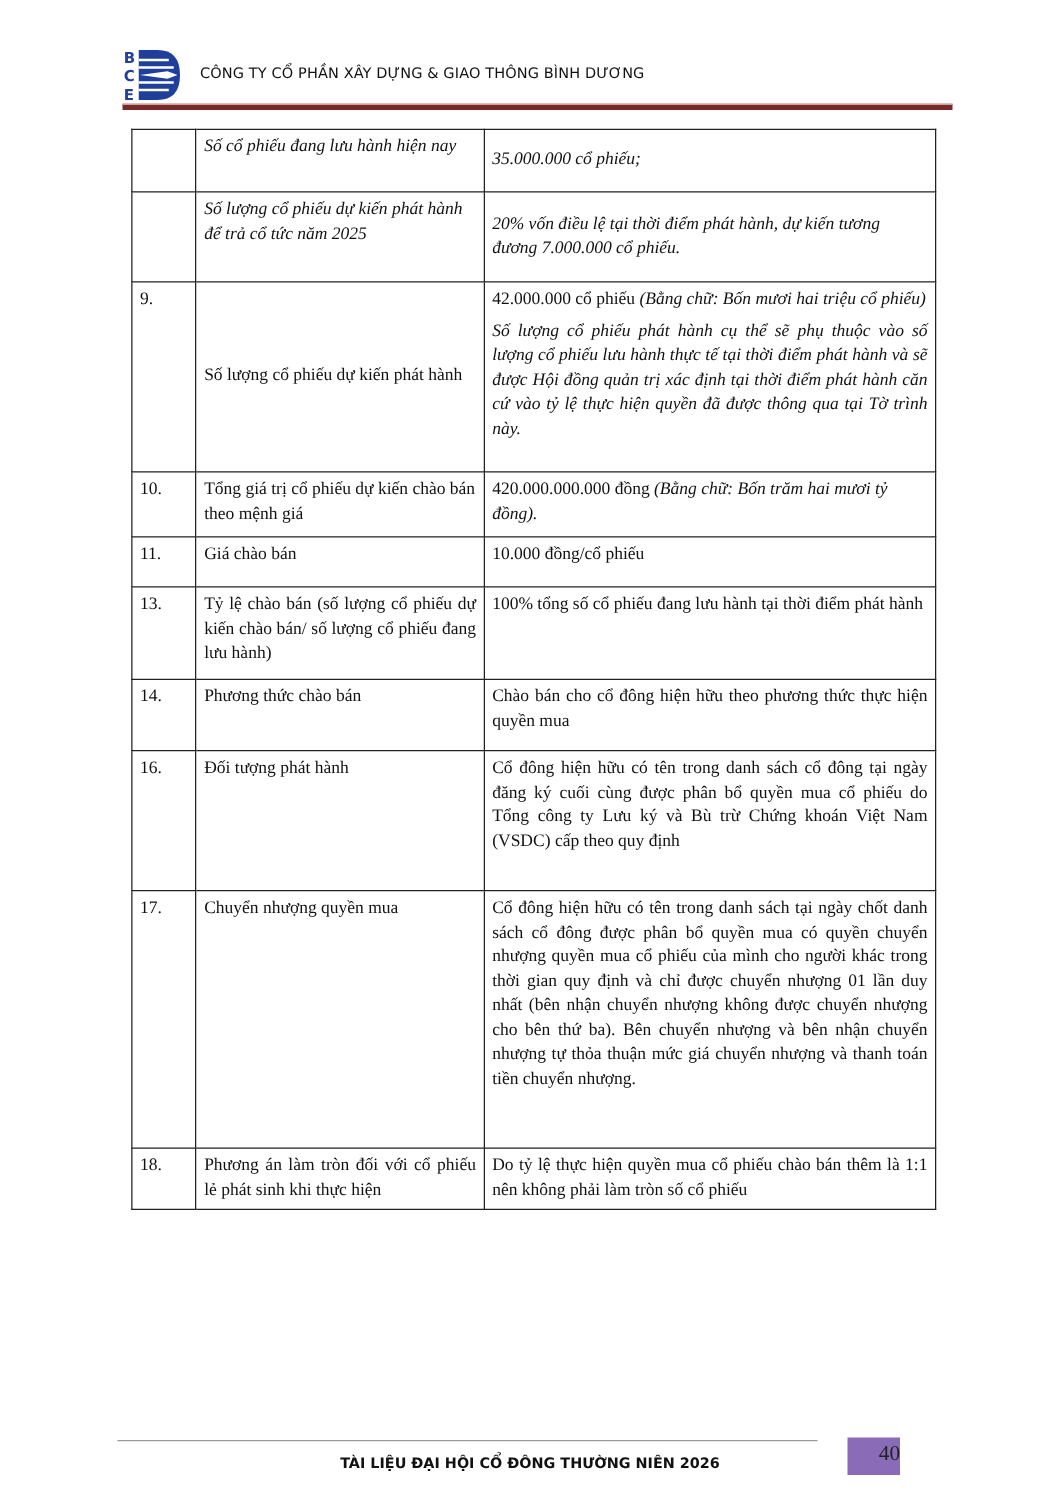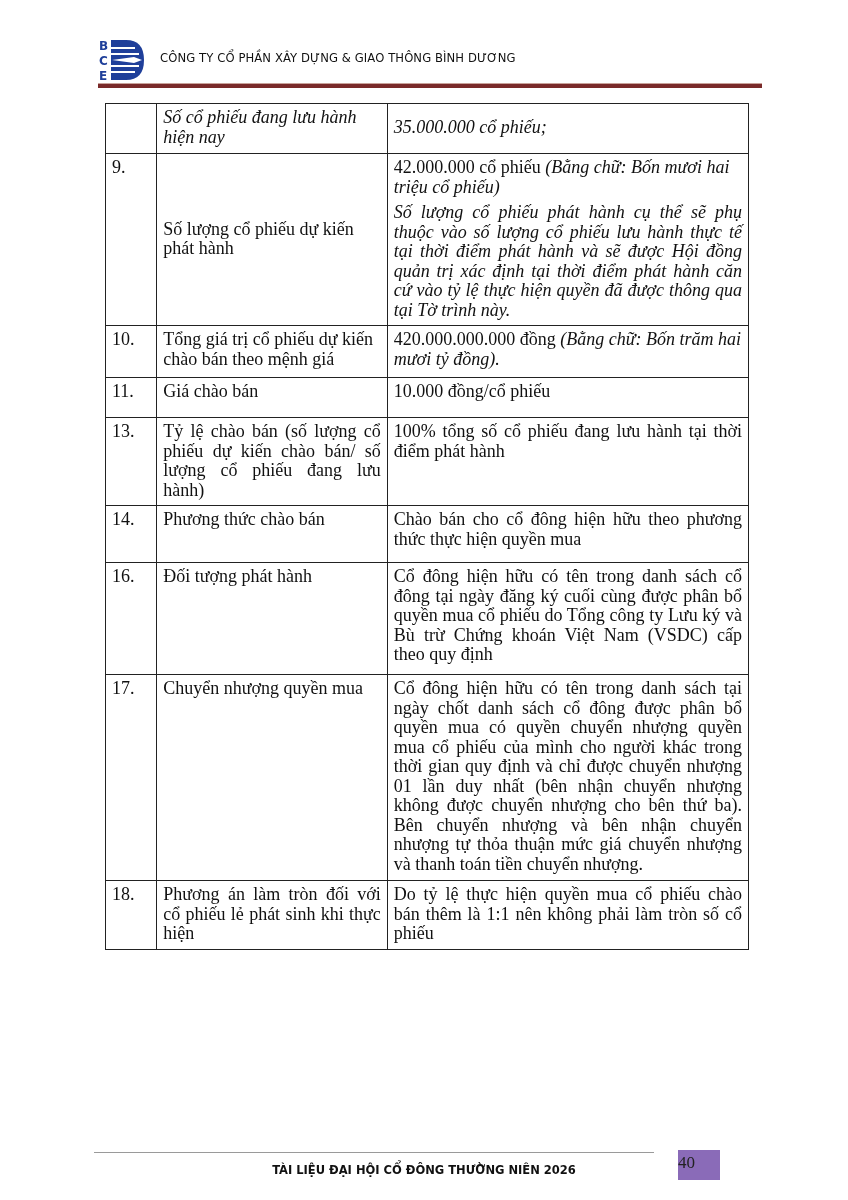--- a/index.html
+++ b/index.html
@@ -3,34 +3,34 @@
 <meta charset="utf-8">
 <style>
   html, body { margin: 0; padding: 0; background: #ffffff; }
   body { width: 848px; height: 1200px; position: relative; overflow: hidden; font-family: "Liberation Serif", serif; color: #111; }
 
   .header { position: absolute; left: 98px; top: 38px; width: 664px; height: 50px; }
   .logo { position: absolute; left: 0; top: 0; width: 50px; height: 44px; }
   .company { position: absolute; left: 62px; top: 13px; font-family: "DejaVu Sans", sans-serif; font-weight: normal; font-size: 11.6px; letter-spacing: 0.1px; color: #111; white-space: nowrap; }
   .header-rule { position: absolute; left: 0; top: 45px; width: 664px; height: 4px; background: #7a2a2a; border-top: 1px solid #c9a29a; }
 
-  table.main { position: absolute; left: 105px; top: 103px; width: 644px; border-collapse: collapse; font-size: 18px; line-height: 19.5px; }
+  table.main { position: absolute; left: 105px; top: 103px; width: 644px; border-collapse: collapse; font-size: 14px; line-height: 19.5px; }
   table.main td { border: 1.5px solid #222; vertical-align: top; padding: 4px 6px 5px 6px; }
   td.num { width: 38px; padding-left: 12px; }
   td.label { width: 216px; }
   td.val { width: 346px; }
   .just { text-align: justify; }
   .it { font-style: italic; }
   .mid { vertical-align: middle !important; }
   .p { margin: 0; }
   .p + .p { margin-top: 6px; }
 
   .footer-rule { position: absolute; left: 94px; top: 1152px; width: 560px; height: 1px; background: #9a9a9a; }
   .footer-text { position: absolute; left: 0; width: 848px; top: 1163px; text-align: center; font-family: "DejaVu Sans", sans-serif; font-weight: bold; font-size: 11.5px; color: #111; }
-  .page-num { position: absolute; left: 678px; top: 1150px; width: 42px; height: 30px; background: #8a6bb8; color: #222; font-size: 17px; text-align: left; line-height: 26px; font-family: "Liberation Serif", serif; }
+  .page-num { position: absolute; left: 678px; top: 1150px; width: 42px; height: 30px; background: #8a6bb8; color: #222; font-size: 17px; text-align: right; line-height: 26px; font-family: "Liberation Serif", serif; }
 </style>
 </head>
 <body>
 
 <div class="header">
   <svg class="logo" viewBox="0 0 50 44">
     <rect x="0" y="0" width="10" height="44" fill="#ffffff"></rect>
     <text x="1" y="12" font-family="DejaVu Sans, sans-serif" font-weight="bold" font-size="12" fill="#1f3f9a">B</text>
     <text x="1" y="27" font-family="DejaVu Sans, sans-serif" font-weight="bold" font-size="12" fill="#1f3f9a">C</text>
     <text x="1" y="42" font-family="DejaVu Sans, sans-serif" font-weight="bold" font-size="12" fill="#1f3f9a">E</text>
@@ -44,20 +44,25 @@
   <div class="company">CÔNG TY CỔ PHẦN XÂY DỰNG &amp; GIAO THÔNG BÌNH DƯƠNG</div>
   <div class="header-rule"></div>
 </div>
 
 <table class="main">
   <tbody>
       <tr style="height:50px;">
     <td class="num"></td>
     <td class="label it">Số cổ phiếu đang lưu hành hiện nay</td>
     <td class="val it mid">35.000.000 cổ phiếu;</td>
+  </tr>
+  <tr style="height:72px;">
+    <td class="num"></td>
+    <td class="label it">Số lượng cổ phiếu dự kiến phát hành để trả cổ tức năm 2025</td>
+    <td class="val it mid">20% vốn điều lệ tại thời điểm phát hành, dự kiến tương đương 7.000.000 cổ phiếu.</td>
   </tr>
   <tr style="height:152px;">
     <td class="num">9.</td>
     <td class="label mid">Số lượng cổ phiếu dự kiến phát hành</td>
     <td class="val">
       <p class="p"><span>42.000.000 cổ phiếu </span><span class="it">(Bằng chữ: Bốn mươi hai triệu cổ phiếu)</span></p>
       <p class="p it just">Số lượng cổ phiếu phát hành cụ thể sẽ phụ thuộc vào số lượng cổ phiếu lưu hành thực tế tại thời điểm phát hành và sẽ được Hội đồng quản trị xác định tại thời điểm phát hành căn cứ vào tỷ lệ thực hiện quyền đã được thông qua tại Tờ trình này.</p>
     </td>
   </tr>
   <tr style="height:52px;">

